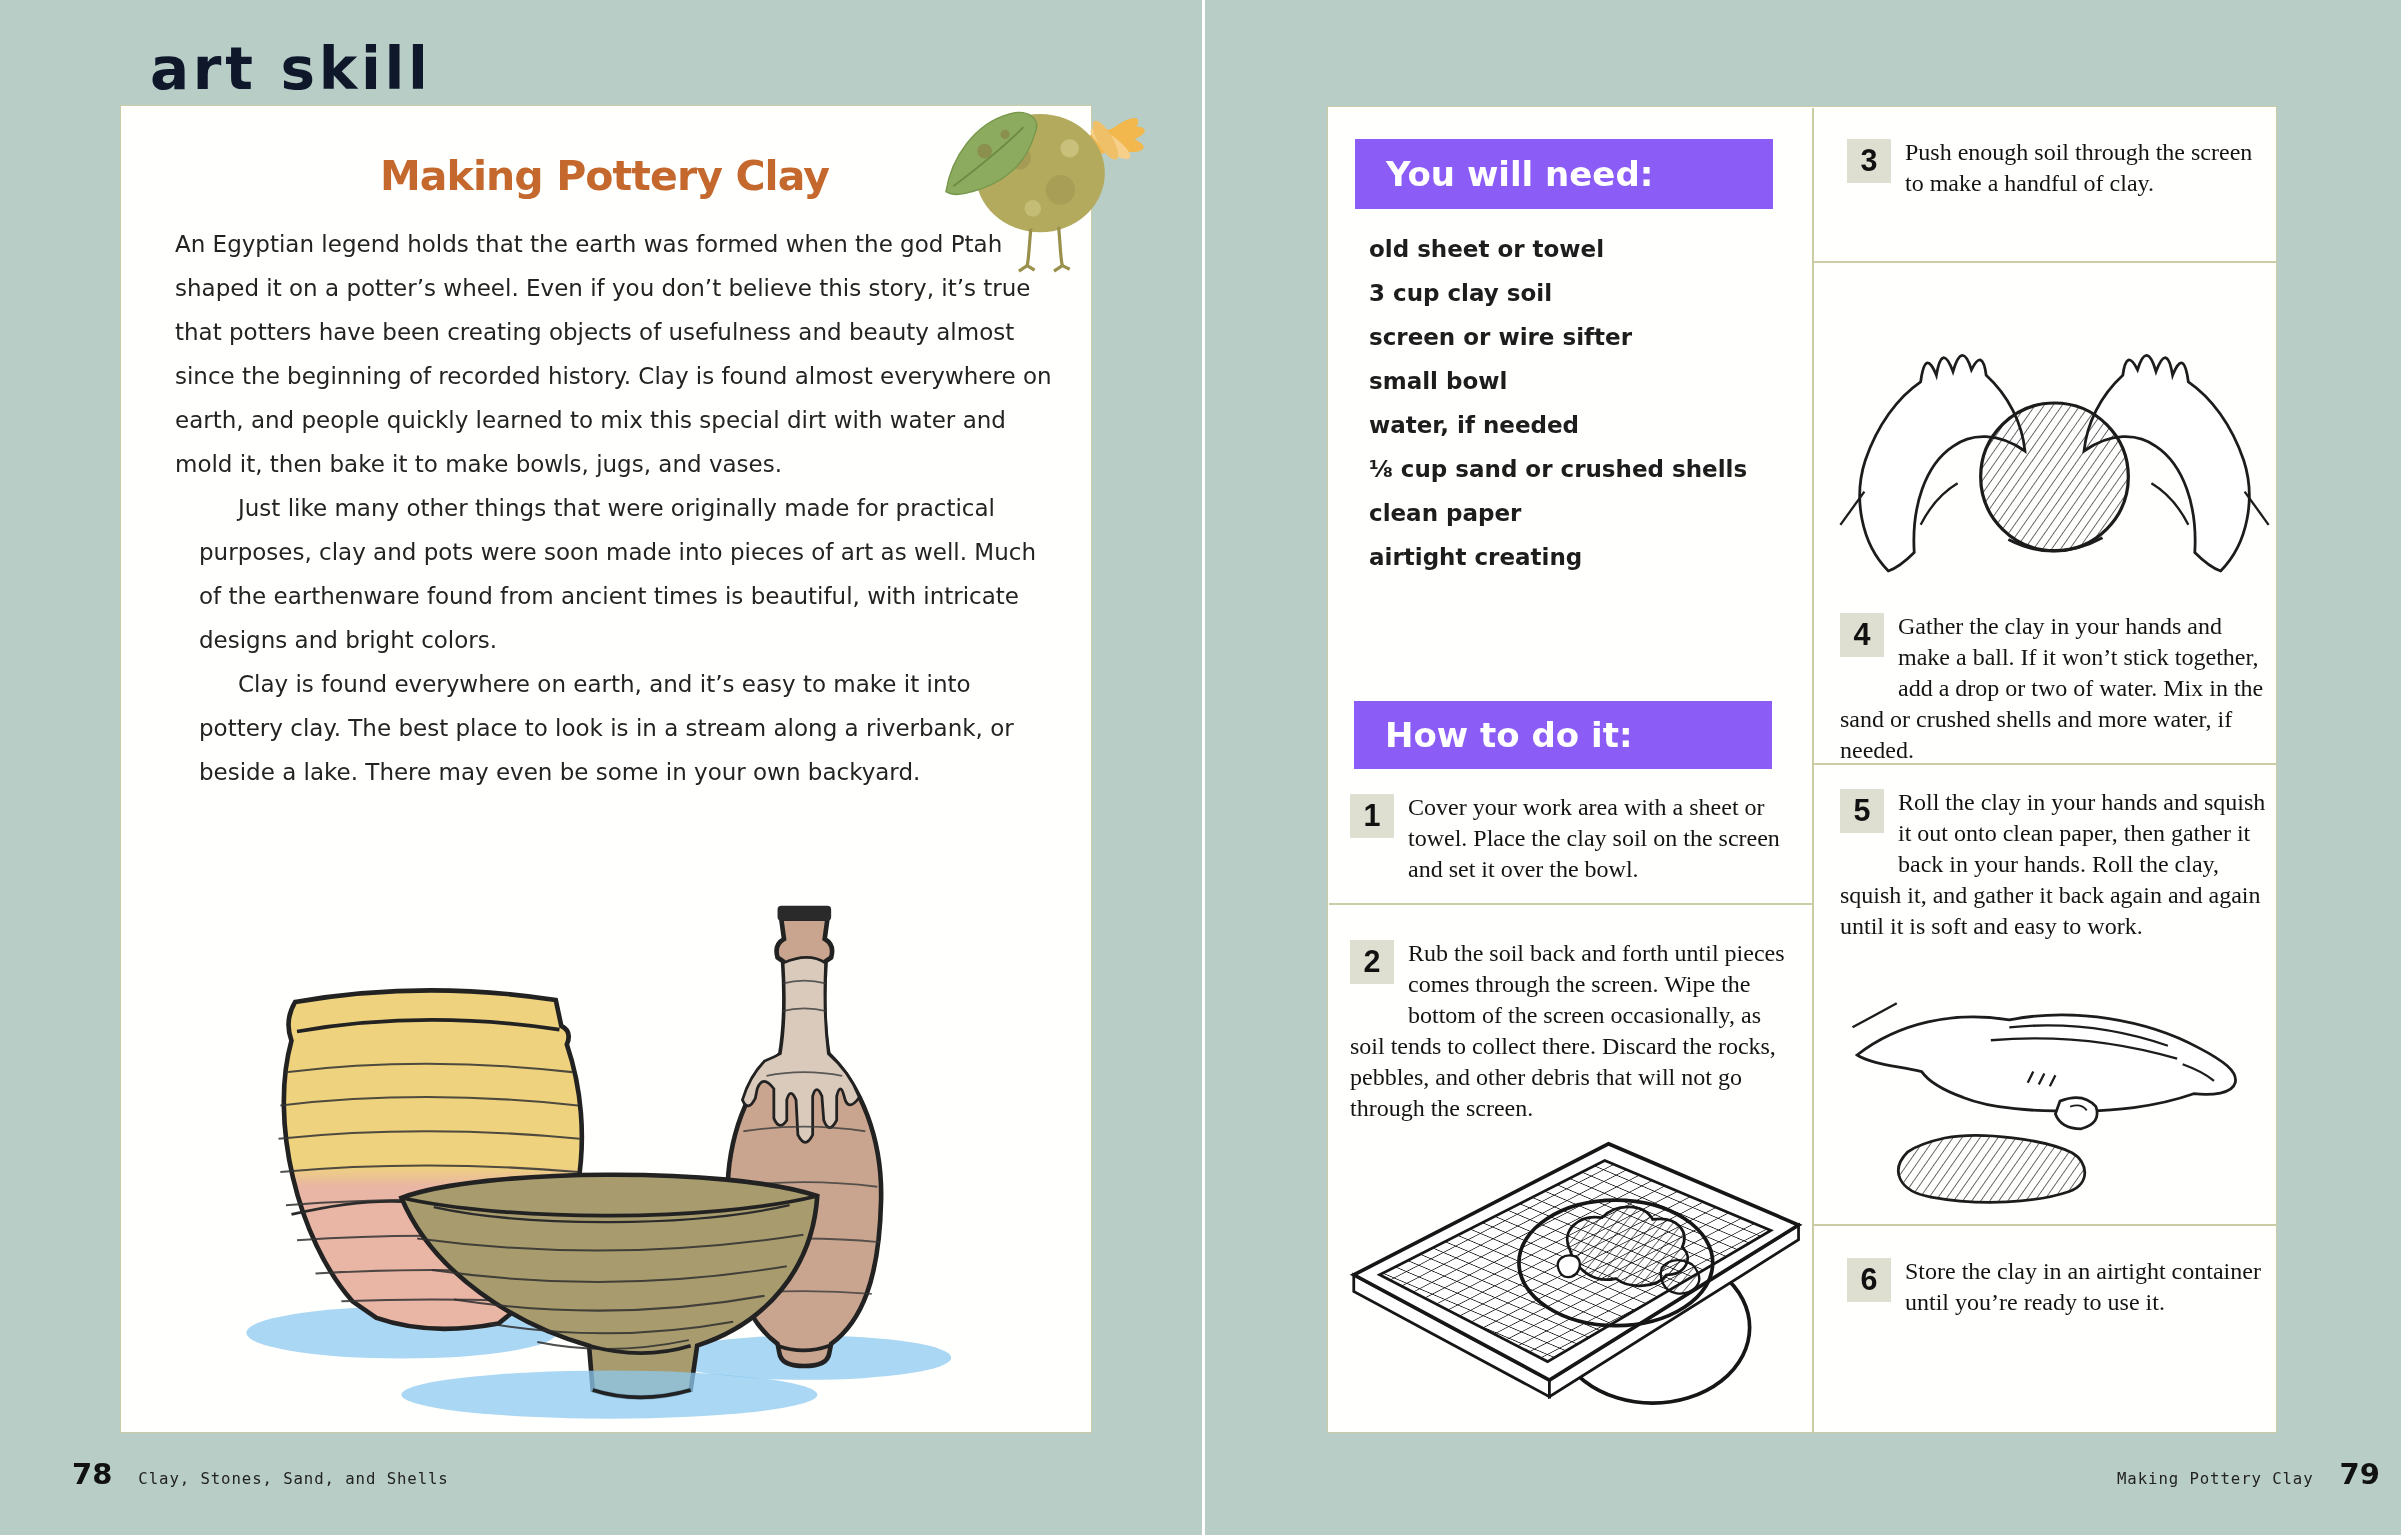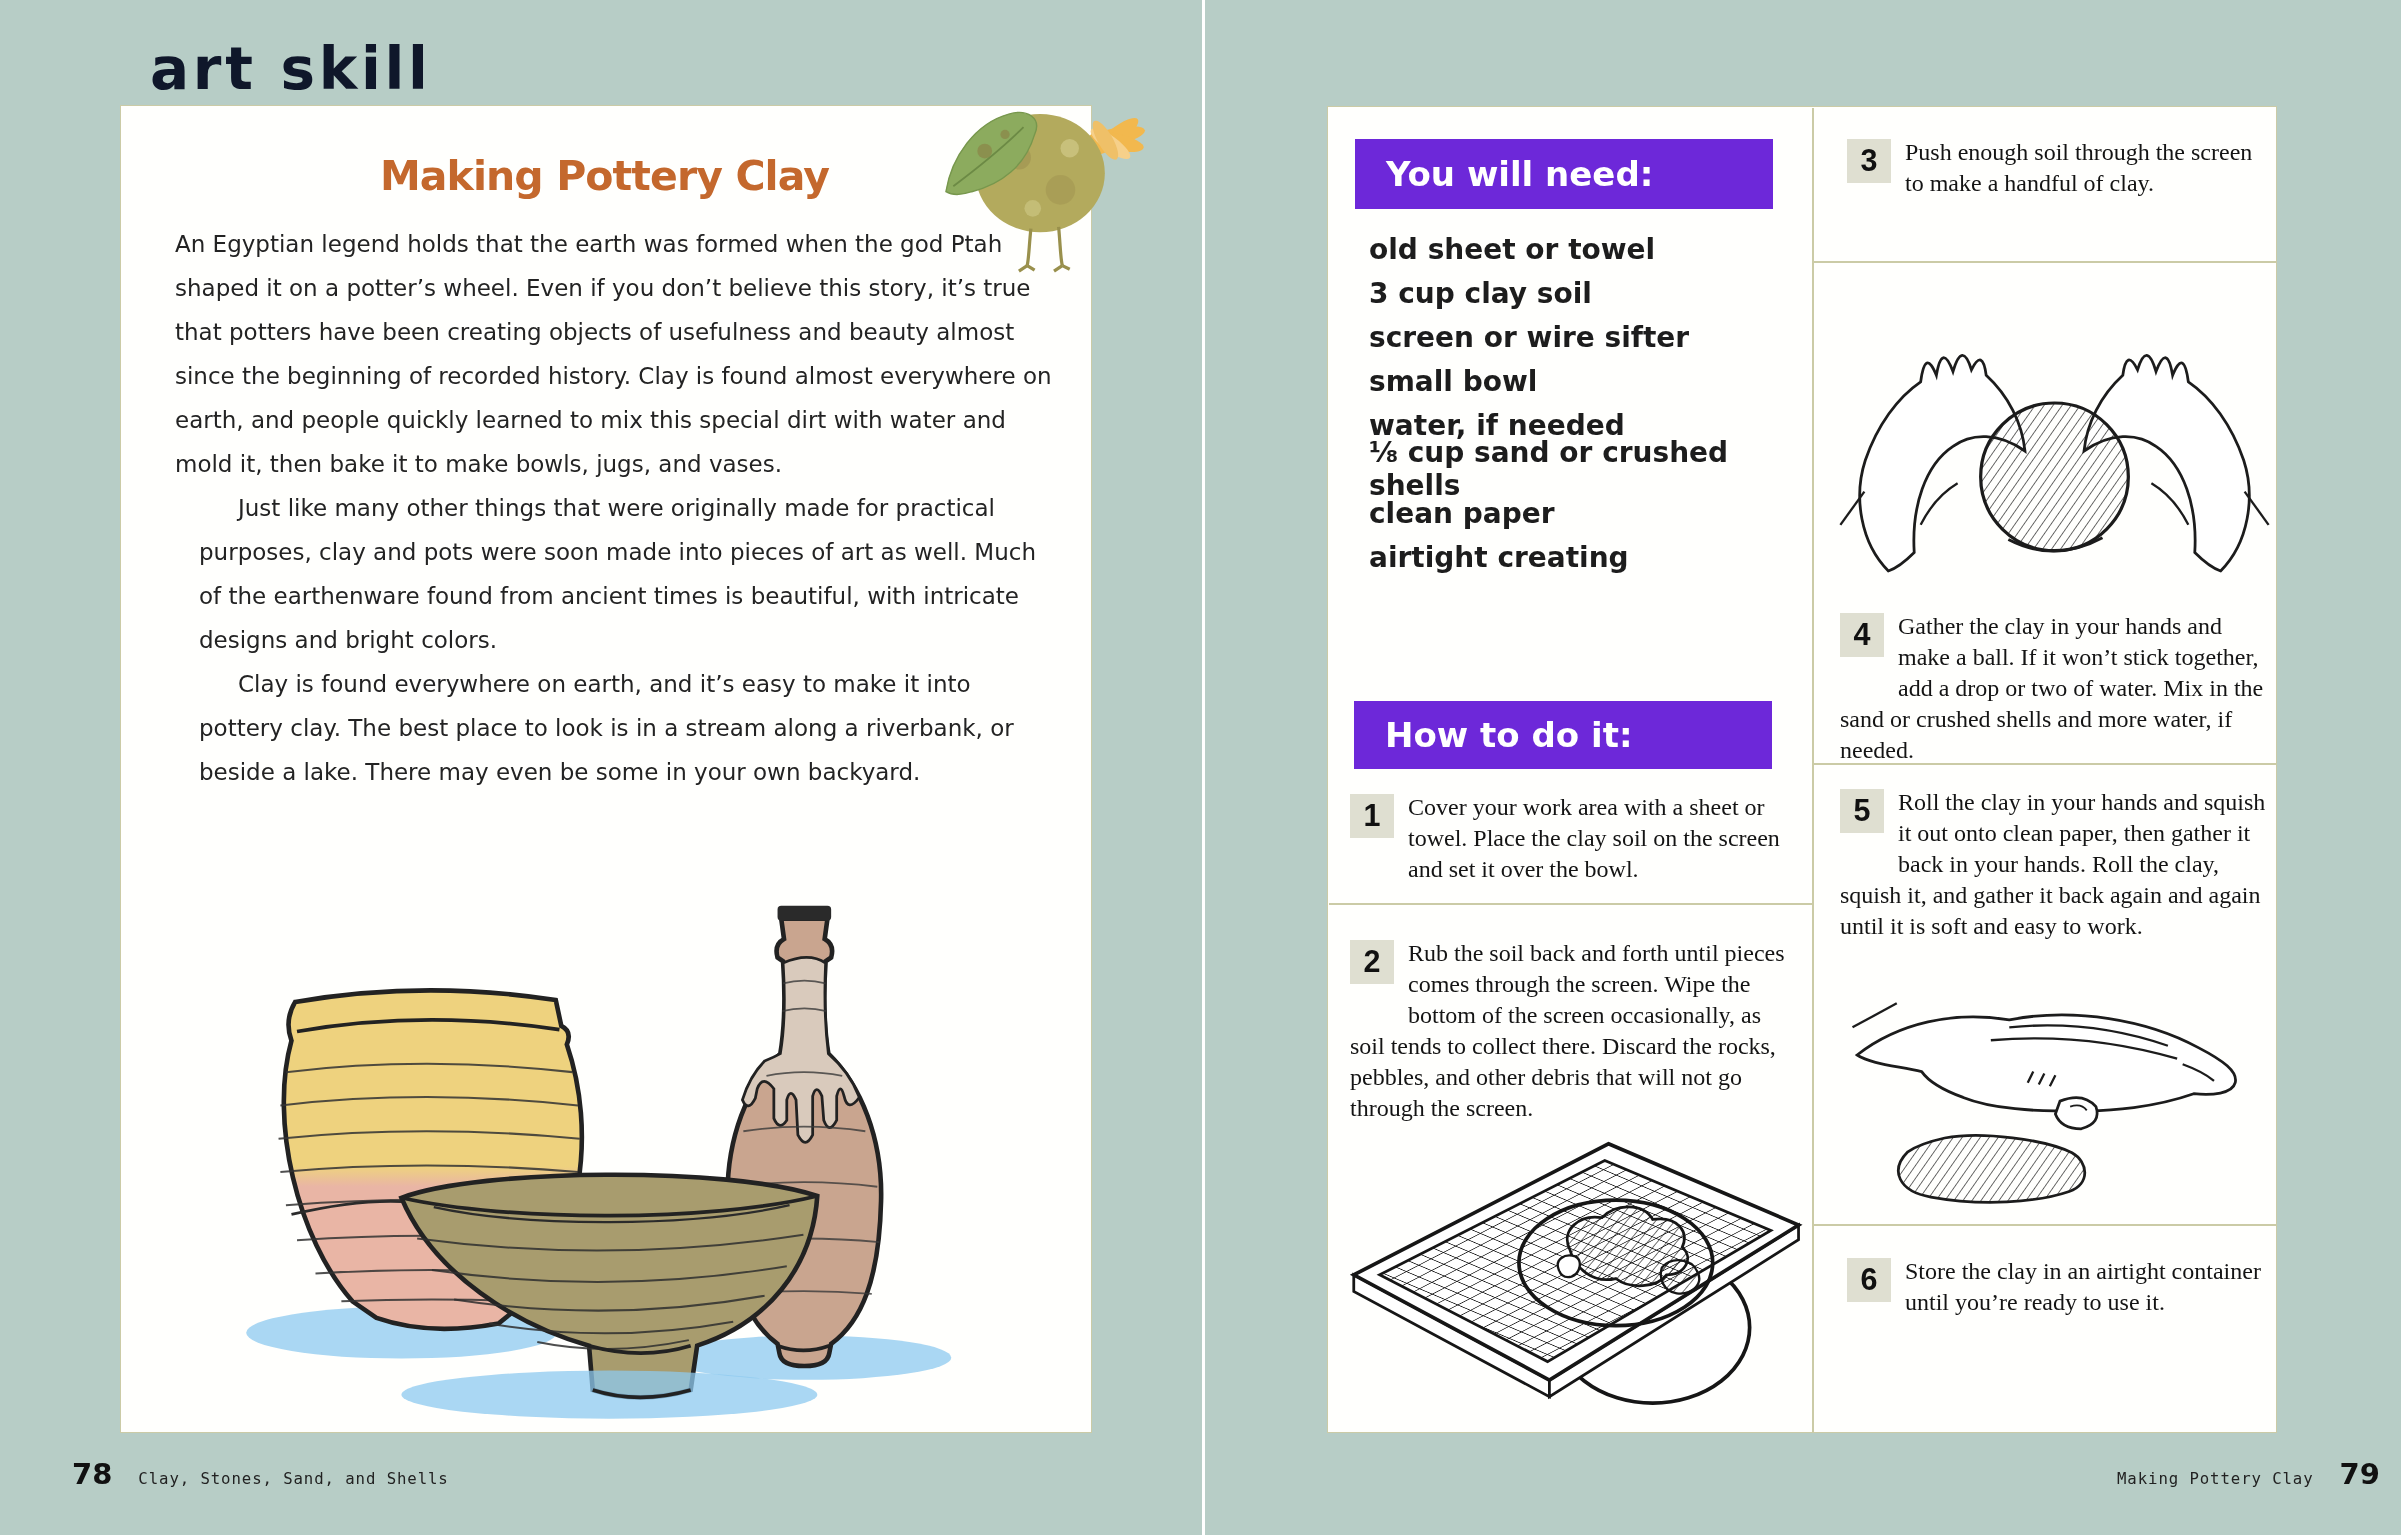--- a/index.html
+++ b/index.html
@@ -6,22 +6,22 @@
   body{font-family:"DejaVu Sans",sans-serif;}
   #page{position:relative;width:2401px;height:1536px;background:#b7cdc6;overflow:hidden;}
   .panel{position:absolute;background:#fffffd;border:1.8px solid #cbcba6;box-sizing:border-box;}
   .abs{position:absolute;}
   .spine{position:absolute;top:0;bottom:0;width:2.8px;background:#ffffff;}
   .corner-label{position:absolute;color:#0f172a;font-size:58px;letter-spacing:3.7px;font-weight:700;}
   .title{position:absolute;color:#c4682d;font-weight:bold;font-size:41px;letter-spacing:-0.9px;text-align:center;}
   .bodytext{position:absolute;color:#232323;font-size:23px;line-height:44px;}
   .bodytext p{margin:0;}
   .bodytext p.indent{text-indent:39px;margin-left:24px;}
-  .banner{position:absolute;background:#6d28d9;color:#ffffff;font-weight:bold;font-size:34px;display:flex;align-items:center;padding-left:31px;box-sizing:border-box;}
-  .need-list{position:absolute;color:#1d1d1d;font-weight:bold;font-size:28px;}
+  .banner{position:absolute;background:#8b5cf6;color:#ffffff;font-weight:bold;font-size:34px;display:flex;align-items:center;padding-left:31px;box-sizing:border-box;}
+  .need-list{position:absolute;color:#1d1d1d;font-weight:bold;font-size:23px;}
   .need-list .item{height:44px;display:flex;align-items:center;}
   .step{position:absolute;font-family:"Liberation Serif",serif;font-size:24px;line-height:31px;color:#141414;}
   .num{float:left;width:44px;height:44px;margin:1.8px 14px 20.3px 0;background:#dfdfd1;
        font-family:"Liberation Sans",sans-serif;font-weight:bold;font-size:30.5px;color:#111;
        display:flex;align-items:center;justify-content:center;}
   .hdiv{position:absolute;height:1.8px;background:#cbcba6;}
   .vdiv{position:absolute;width:1.8px;background:#cbcba6;}
   .footer{position:absolute;display:flex;align-items:baseline;gap:26px;}
   .pagenum{font-weight:bold;font-size:29px;color:#111;}
   .foottext{font-family:"DejaVu Sans Mono",monospace;font-size:15.7px;letter-spacing:0.9px;color:#222;}

